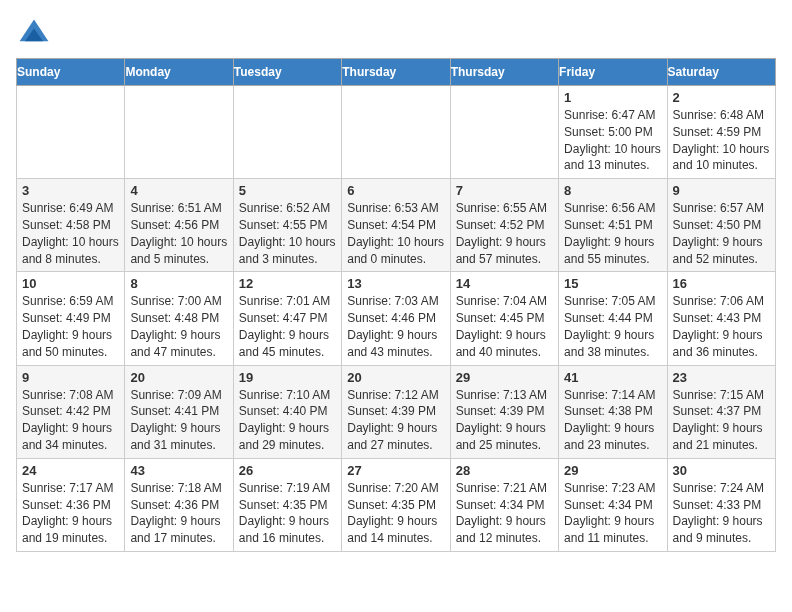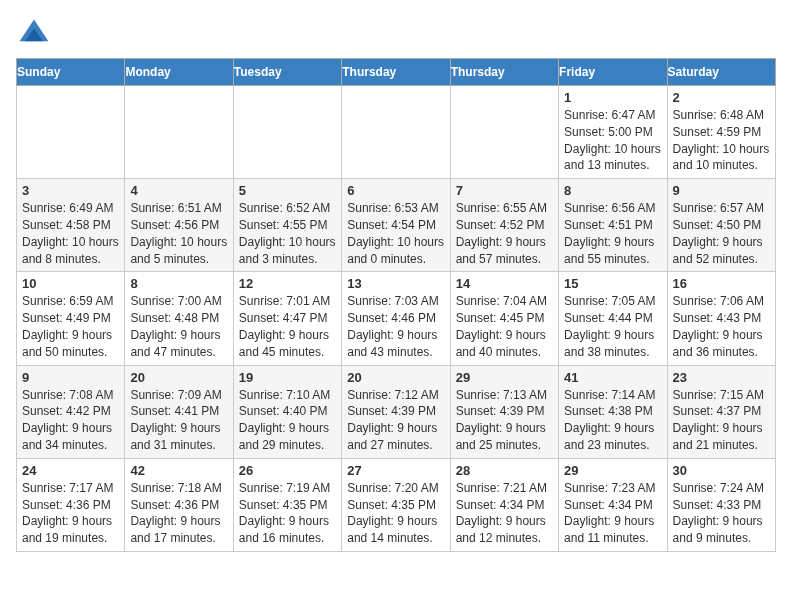--- a/index.html
+++ b/index.html
@@ -230,21 +230,21 @@
           <span class="day-num">23</span>
           <div class="day-info">Sunrise: 7:15 AM<br>Sunset: 4:37 PM<br>Daylight: 9 hours and 21 minutes.</div>
         </td>
       </tr>
       <tr>
         <td>
           <span class="day-num">24</span>
           <div class="day-info">Sunrise: 7:17 AM<br>Sunset: 4:36 PM<br>Daylight: 9 hours and 19 minutes.</div>
         </td>
         <td>
-          <span class="day-num">42</span>
+          <span class="day-num">43</span>
           <div class="day-info">Sunrise: 7:18 AM<br>Sunset: 4:36 PM<br>Daylight: 9 hours and 17 minutes.</div>
         </td>
         <td>
           <span class="day-num">26</span>
           <div class="day-info">Sunrise: 7:19 AM<br>Sunset: 4:35 PM<br>Daylight: 9 hours and 16 minutes.</div>
         </td>
         <td>
           <span class="day-num">27</span>
           <div class="day-info">Sunrise: 7:20 AM<br>Sunset: 4:35 PM<br>Daylight: 9 hours and 14 minutes.</div>
         </td>

